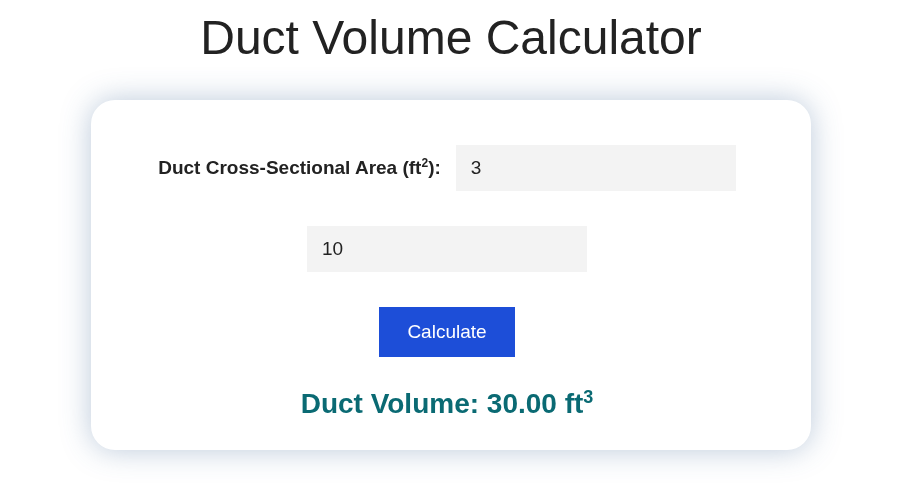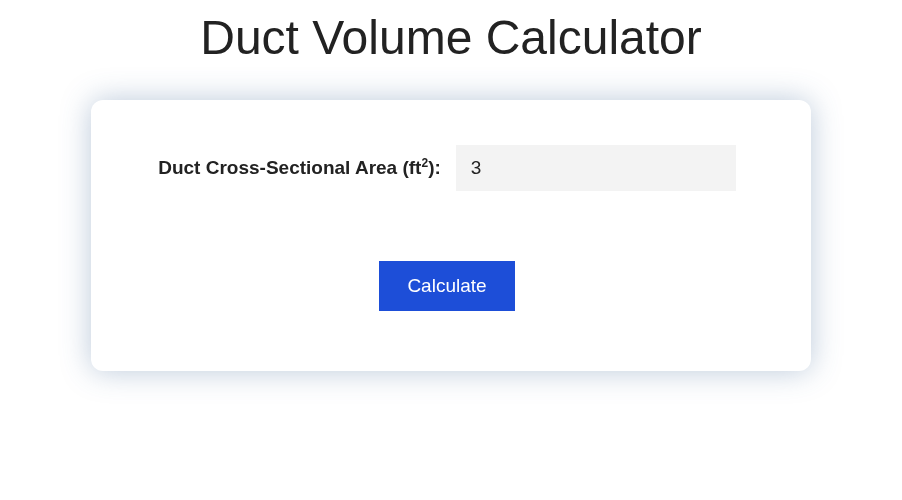--- a/index.html
+++ b/index.html
@@ -19,21 +19,21 @@
       font-size: 48px;
       font-weight: 400;
       color: #222;
       margin-top: 10px;
       margin-bottom: 35px;
     }
     .card {
       width: 720px;
       margin: 0 auto;
       background: #fff;
-      border-radius: 12px;
+      border-radius: 24px;
       box-shadow: 0 0 30px rgba(60, 100, 150, 0.35);
       padding: 45px 40px 30px 32px;
     }
     .form-row {
       display: flex;
       align-items: center;
       justify-content: center;
       margin-bottom: 35px;
     }
     .label {
@@ -87,20 +87,24 @@
 <div class="card">
 
   <div class="form-row">
     <label class="label">
       <span>Duct Cross-Sectional Area (ft</span><sup>2</sup><span>):</span>
     </label>
     <input class="input" type="text" value="3" style="">
   </div>
 
   <div class="form-row">
+    <input class="input" type="text" value="10" style="">
   </div>
 
   <div class="button-row">
     <button class="calc-btn">Calculate</button>
   </div>
 
+  <div class="result">
+    <span>Duct Volume: </span><span>30.00</span><span> ft</span><sup>3</sup>
+  </div>
 
 </div>
 
 </body></html>

